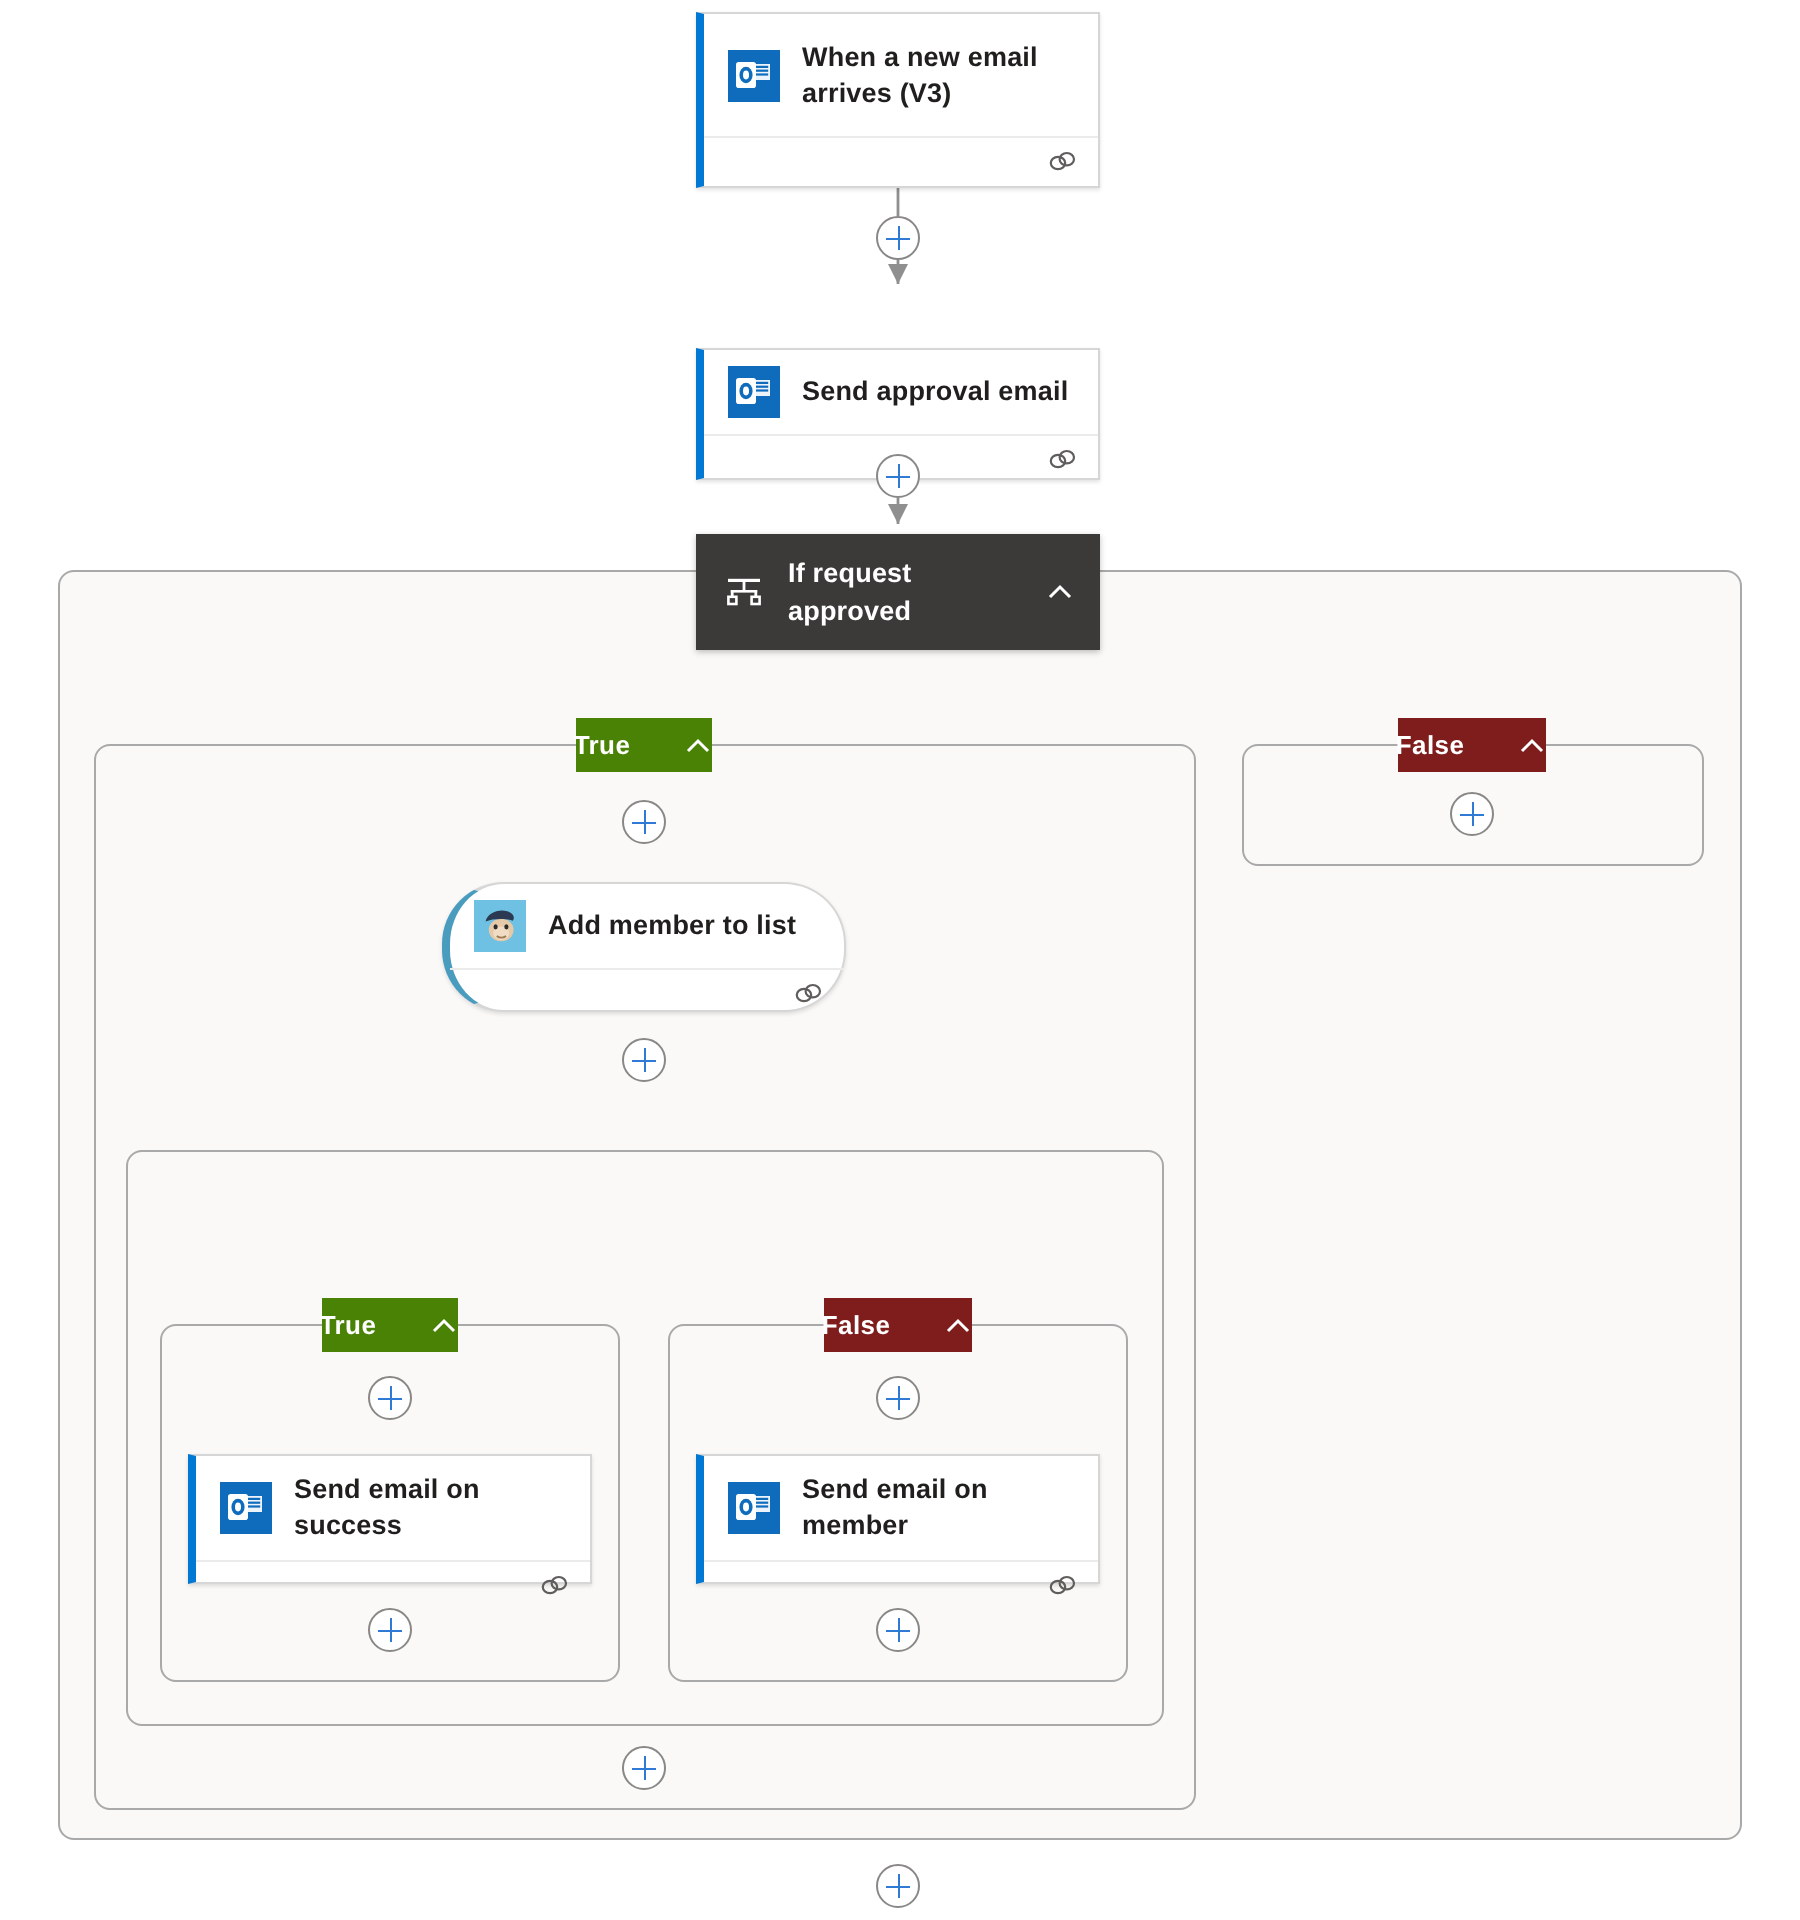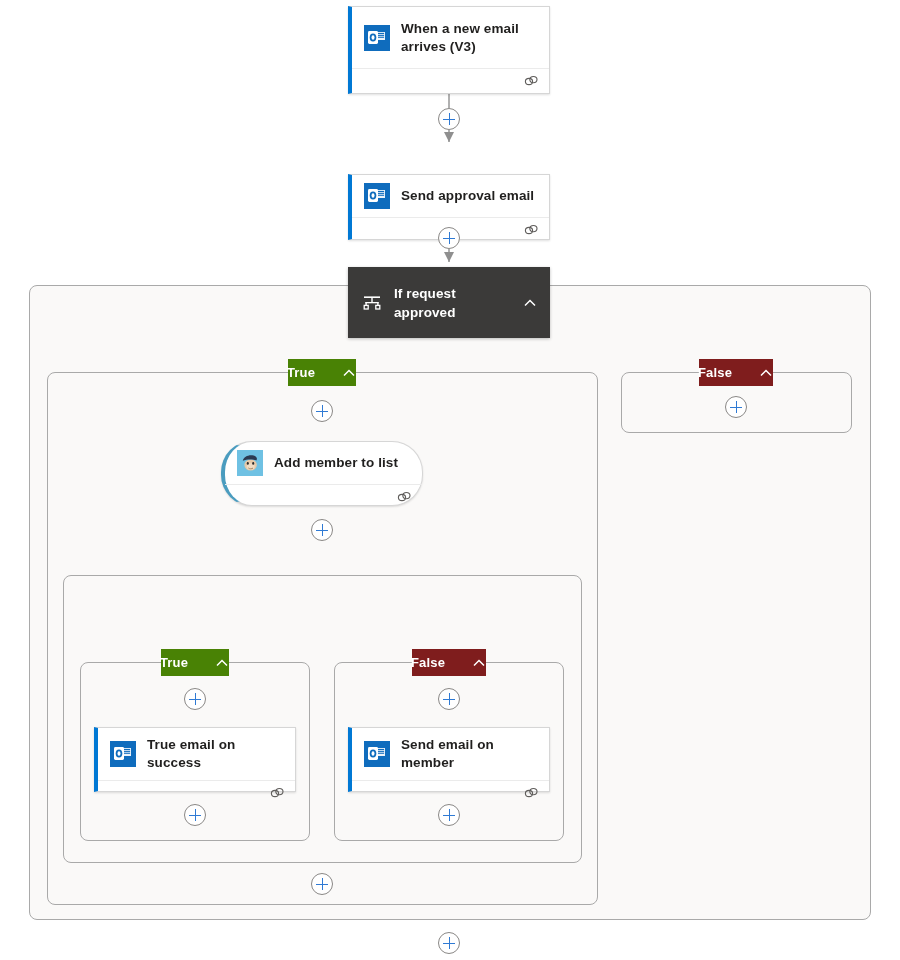--- a/index.html
+++ b/index.html
@@ -243,21 +243,21 @@
     <div class="card-foot">
       <span class="conn-icon">
         <svg viewBox="0 0 16 14" width="16" height="14">
           <ellipse cx="6" cy="7.5" rx="3.6" ry="3.1" fill="none" stroke="#605e5c" stroke-width="1.1"></ellipse>
           <ellipse cx="10.4" cy="5.6" rx="3.6" ry="3.1" fill="none" stroke="#605e5c" stroke-width="1.1"></ellipse>
         </svg>
       </span>
     </div>
   </div>
 
-  <div class="cond" style="left:348px; top:267px; width:202px; height:71px;">
+  <div class="cond" style="left:348px; top:267px; width:202px; height:58px;">
     <span class="cond-icon">
       <svg viewBox="0 0 20 20" width="20" height="20">
         <rect x="2" y="3.4" width="16" height="1.6" fill="#ffffff"></rect>
         <rect x="9.3" y="5" width="1.4" height="4.2" fill="#ffffff"></rect>
         <rect x="3.4" y="9" width="1.4" height="3.4" fill="#ffffff"></rect>
         <rect x="15.2" y="9" width="1.4" height="3.4" fill="#ffffff"></rect>
         <rect x="3.4" y="9" width="13.2" height="1.3" fill="#ffffff"></rect>
         <rect x="2.2" y="12.4" width="4" height="3.6" fill="none" stroke="#ffffff" stroke-width="1.3"></rect>
         <rect x="13.8" y="12.4" width="4" height="3.6" fill="none" stroke="#ffffff" stroke-width="1.3"></rect>
       </svg>
@@ -339,21 +339,21 @@
           <rect width="26" height="26" fill="#0f6cbd"></rect>
           <rect x="12" y="7" width="9" height="8" fill="#ffffff" opacity="0.92"></rect>
           <rect x="12.9" y="7.9" width="7.2" height="1.1" fill="#0f6cbd"></rect>
           <rect x="12.9" y="9.8" width="7.2" height="1.1" fill="#0f6cbd"></rect>
           <rect x="12.9" y="11.7" width="7.2" height="1.1" fill="#0f6cbd"></rect>
           <rect x="4" y="6" width="10" height="13" rx="1.4" fill="#ffffff"></rect>
           <ellipse cx="9" cy="12.5" rx="3.3" ry="4.1" fill="#0f6cbd"></ellipse>
           <ellipse cx="9" cy="12.5" rx="1.5" ry="2.2" fill="#ffffff"></ellipse>
         </svg>
       </span>
-      <span class="card-title">True email on success</span>
+      <span class="card-title">Send email on success</span>
     </div>
     <div class="card-foot">
       <span class="conn-icon">
         <svg viewBox="0 0 16 14" width="16" height="14">
           <ellipse cx="6" cy="7.5" rx="3.6" ry="3.1" fill="none" stroke="#605e5c" stroke-width="1.1"></ellipse>
           <ellipse cx="10.4" cy="5.6" rx="3.6" ry="3.1" fill="none" stroke="#605e5c" stroke-width="1.1"></ellipse>
         </svg>
       </span>
     </div>
   </div>

